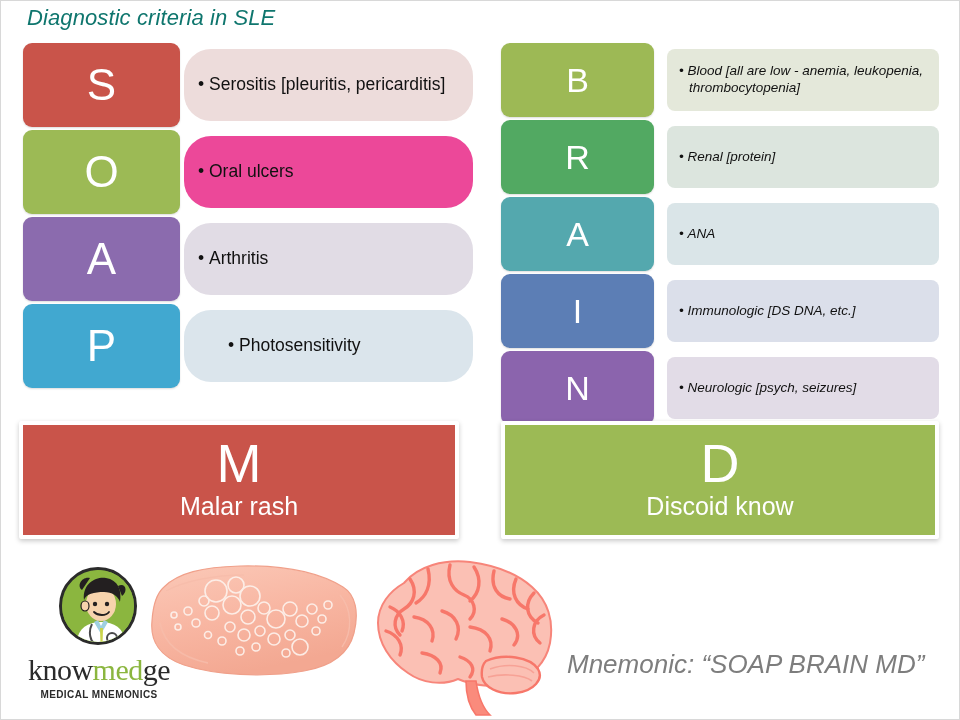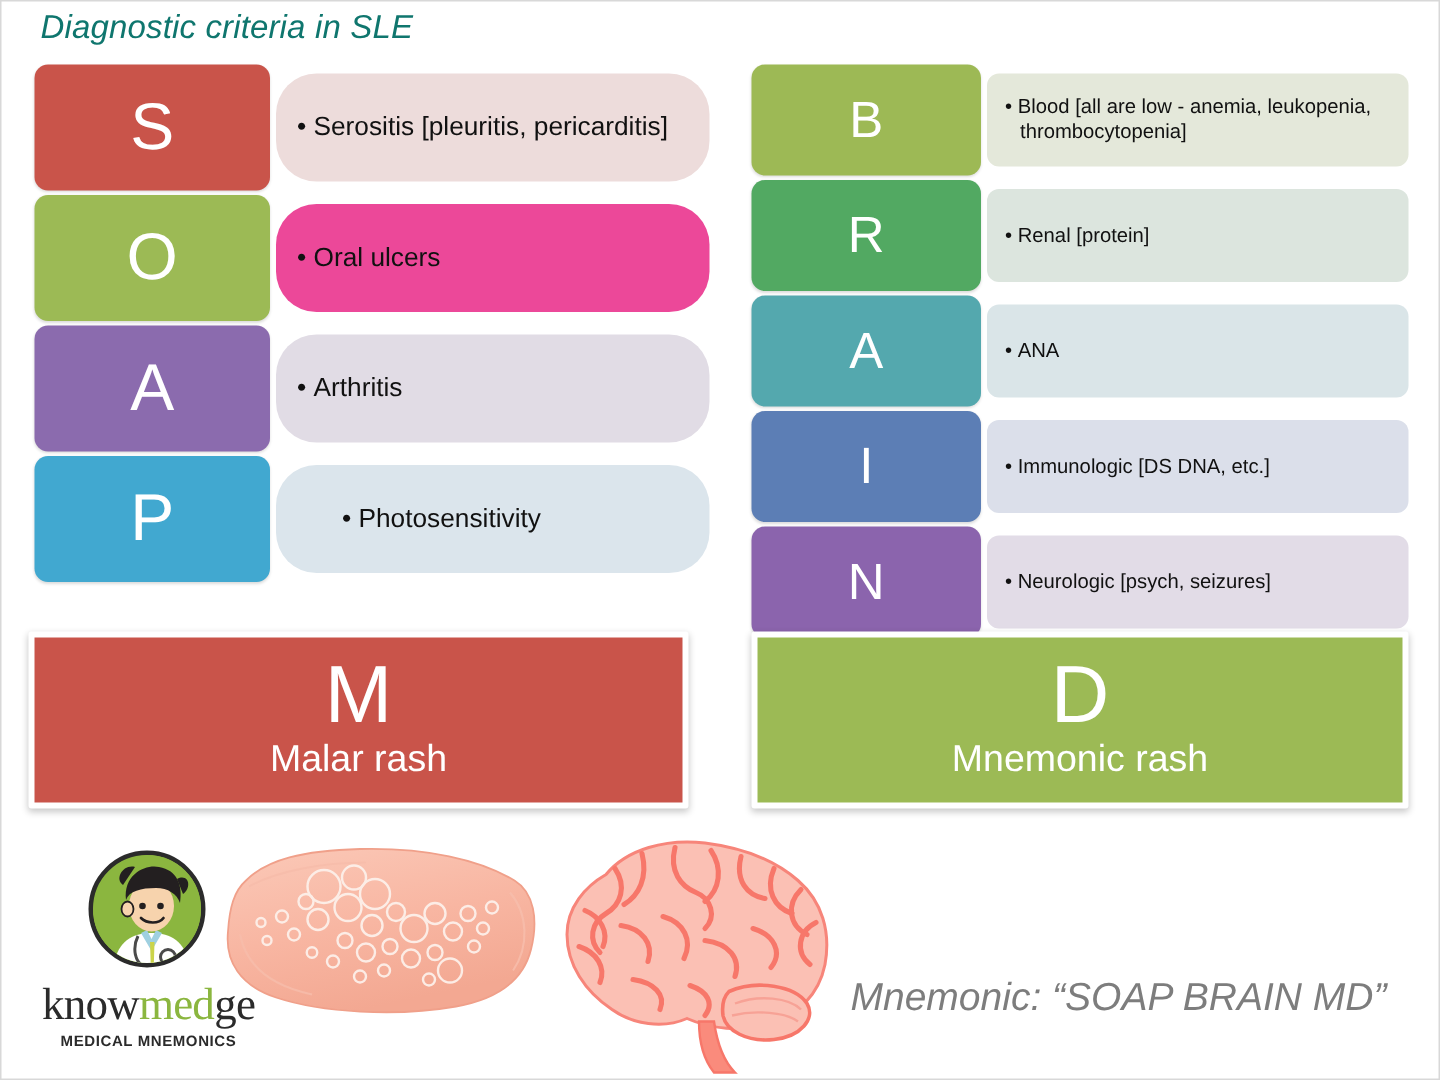--- a/index.html
+++ b/index.html
@@ -62,23 +62,24 @@
     box-sizing:border-box;
     position:relative;
   }
   .col-left .panel{
     height:72px;margin-top:6px;margin-left:4px;
     padding:0 12px 0 14px;
     font-size:17.5px;
     border-radius:27px;
   }
   .col-right .panel{
-    height:62px;margin-top:6px;margin-left:4px;
+    height:62px;margin-top:6px;margin-left:13px;
     padding:0 10px 0 12px;
     font-size:13.5px;
+    font-style:italic;
   }
   .panel .txt{
     color:#111;
     line-height:1.25;
     text-indent:-10px;
     padding-left:10px;
   }
   .panel .txt::before{
     content:"\2022\00a0";
   }
@@ -237,21 +238,21 @@
 
   </div>
 
   <div class="bigbox" id="box-m" style="background: rgb(201, 84, 74);">
     <div class="big-letter">M</div>
     <div class="big-label">Malar rash</div>
   </div>
 
   <div class="bigbox" id="box-d" style="background: rgb(156, 186, 85);">
     <div class="big-letter">D</div>
-    <div class="big-label">Mnemonic rash</div>
+    <div class="big-label">Discoid know</div>
   </div>
 
   <svg class="soap" viewBox="0 0 222 120">
     <defs>
       <linearGradient id="soapg" x1="0" y1="0" x2="0.4" y2="1">
         <stop offset="0%" stop-color="#fbc9b8"></stop>
         <stop offset="55%" stop-color="#f8b6a2"></stop>
         <stop offset="100%" stop-color="#f3a892"></stop>
       </linearGradient>
     </defs>

